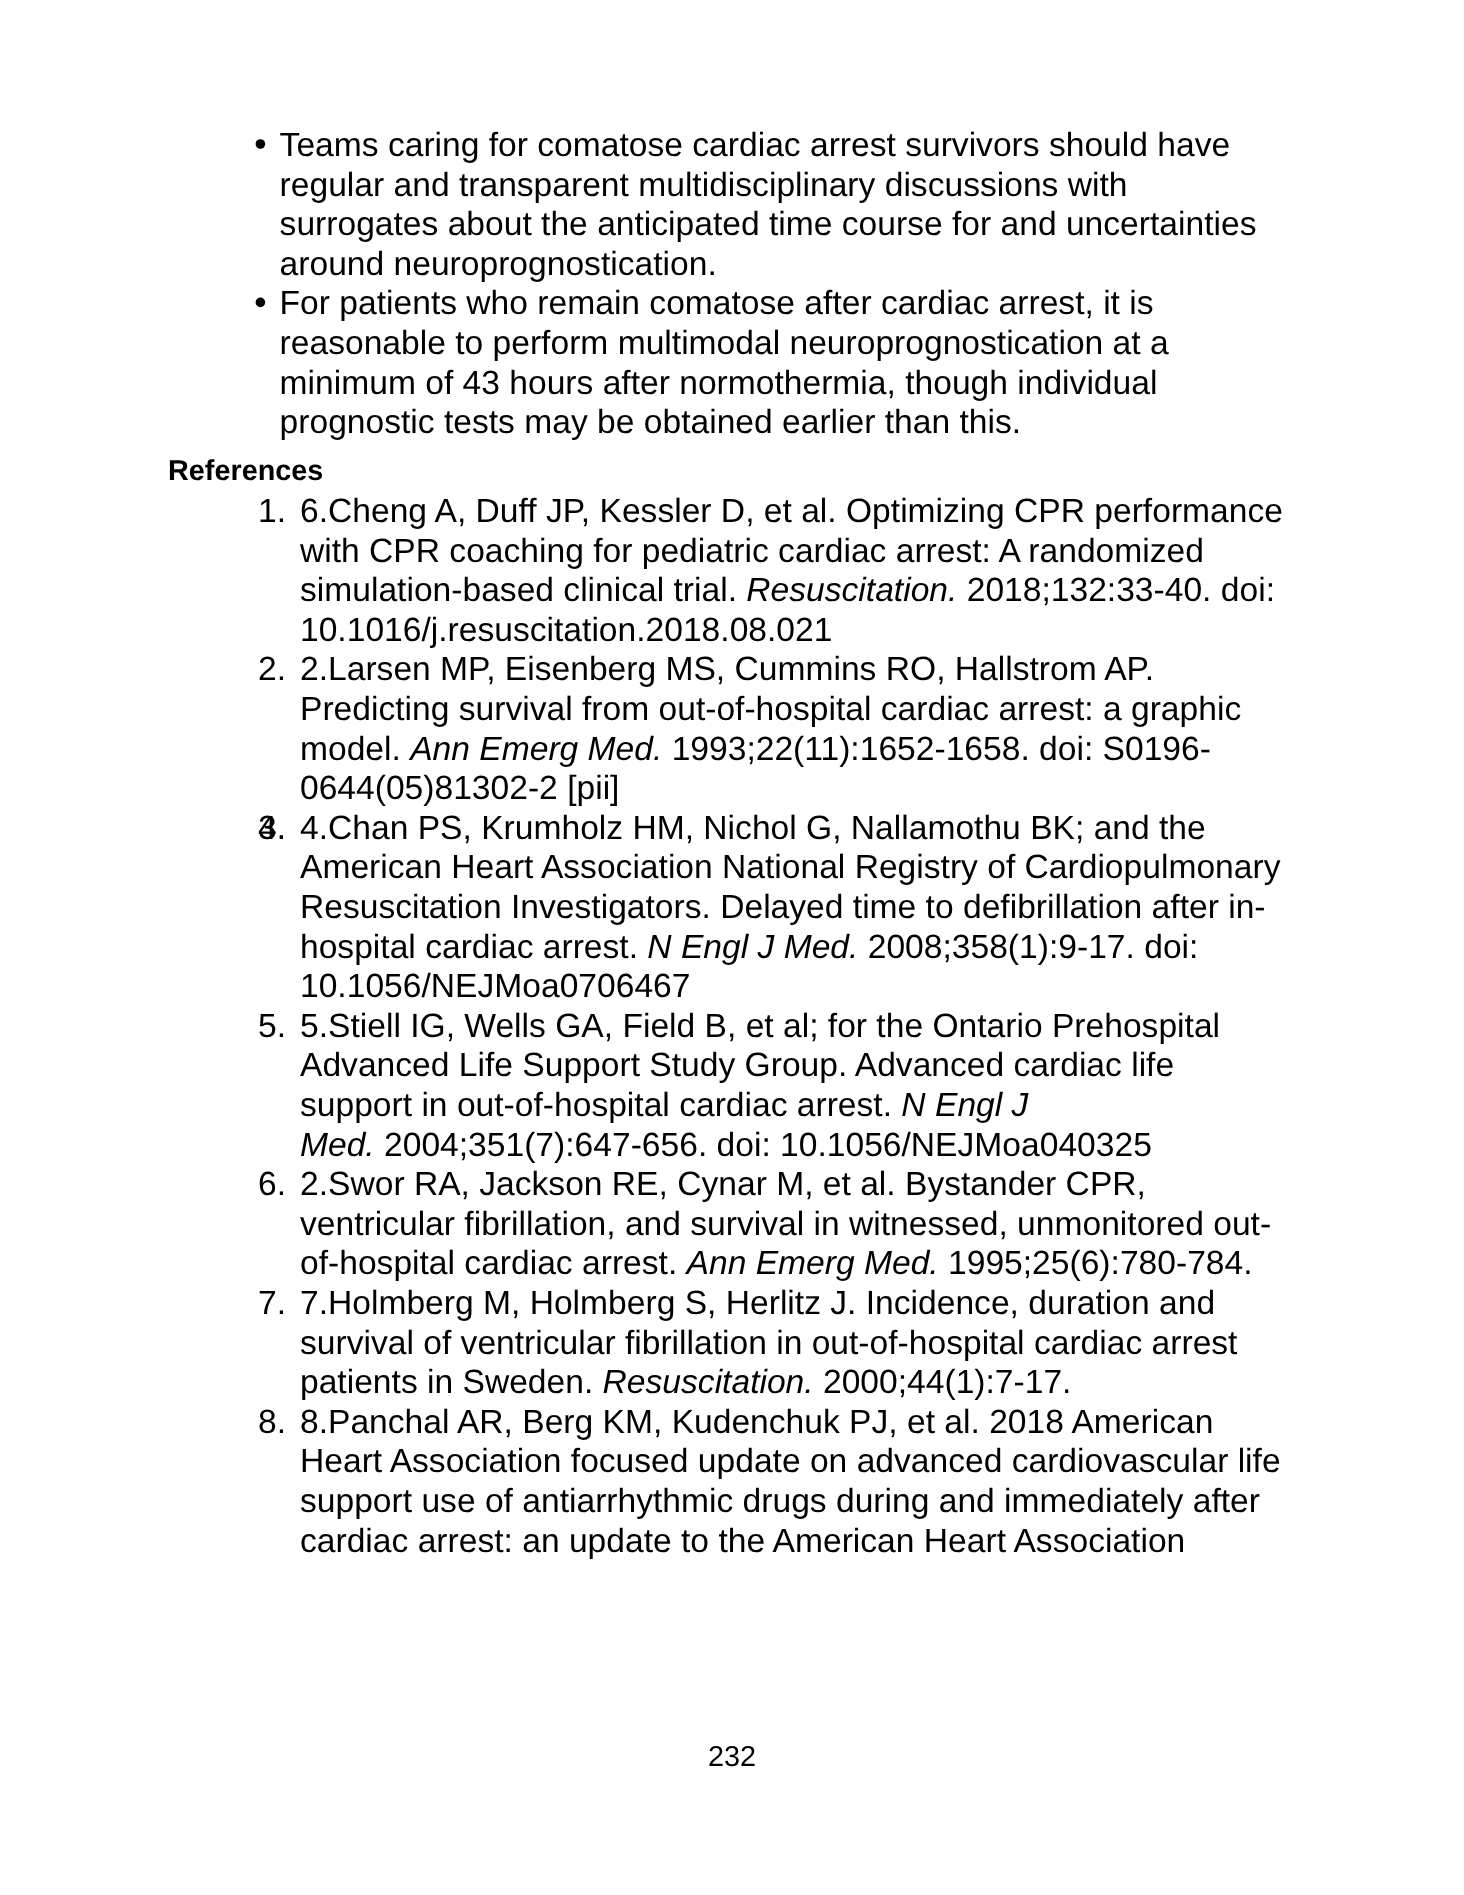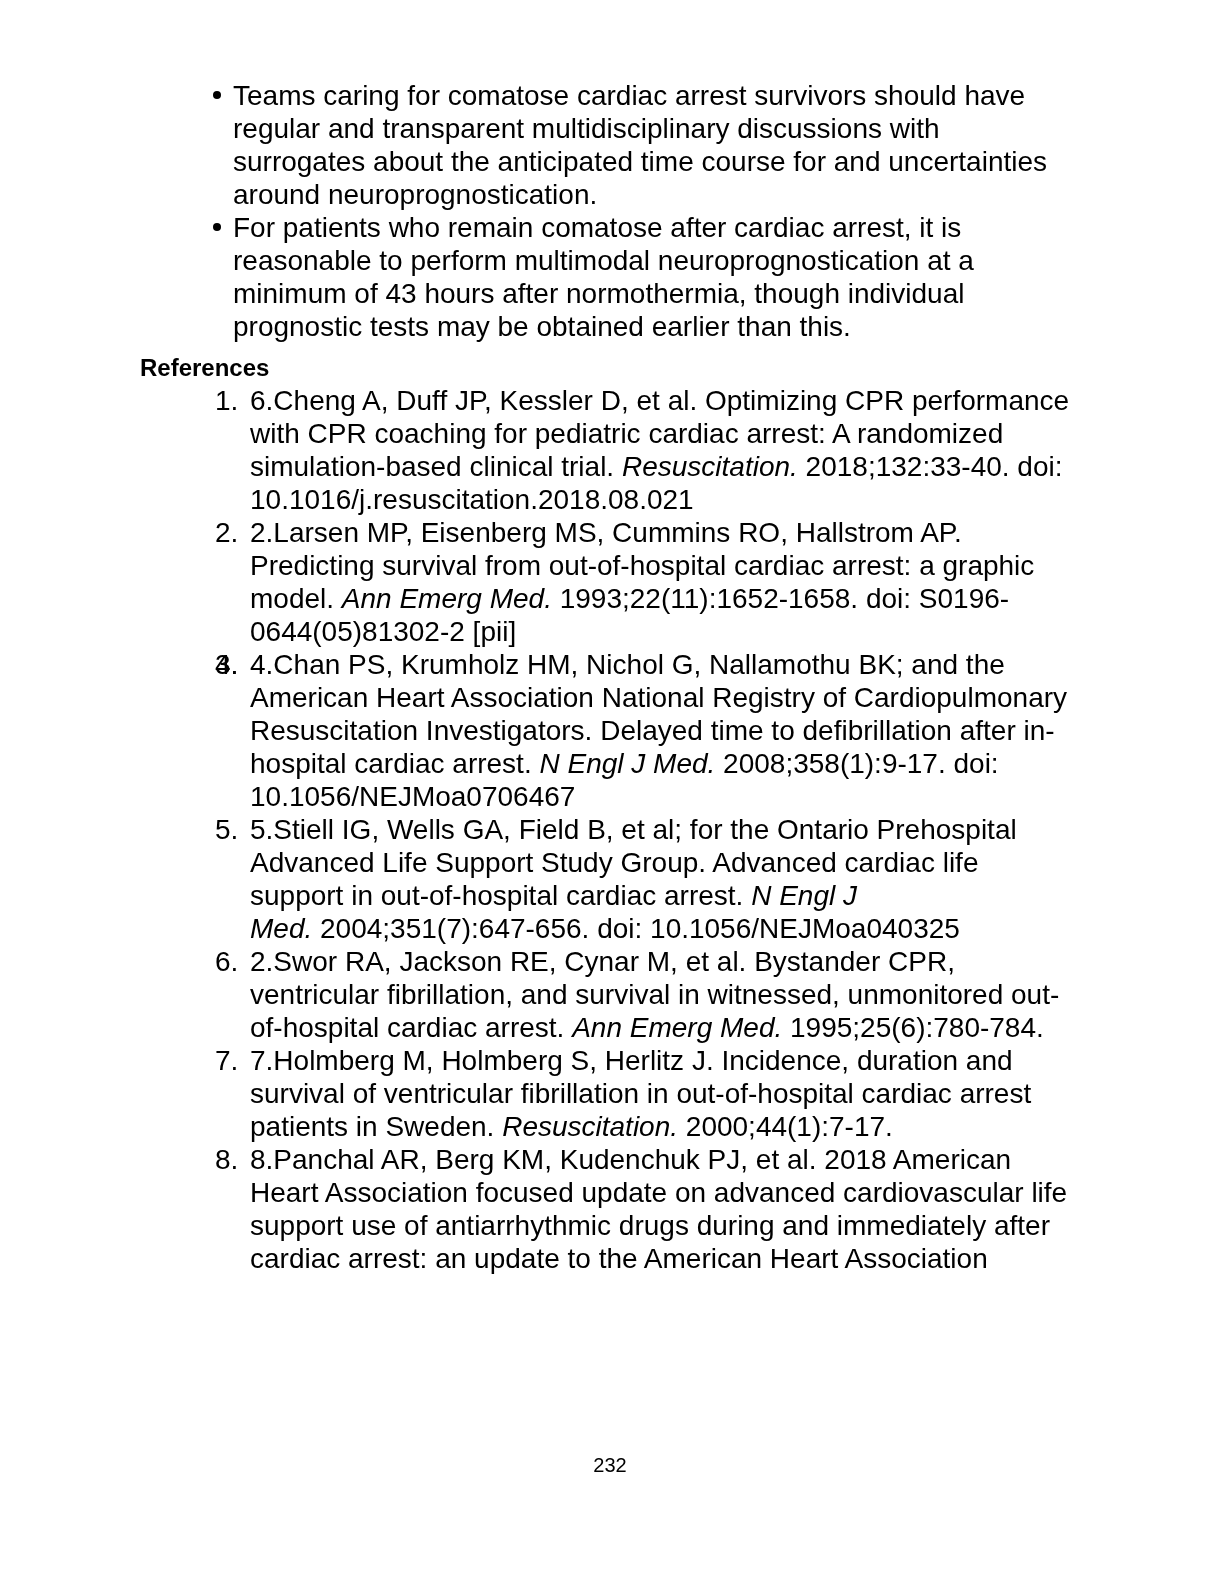--- a/index.html
+++ b/index.html
@@ -12,21 +12,21 @@
     width: 1220px;
     height: 1579px;
     background: #ffffff;
     color: #000000;
     font-family: "Liberation Sans", sans-serif;
     font-size: 28px;
     line-height: 33px;
     overflow: hidden;
   }
   .content {
-    padding: 79px 146px 0 140px;
+    padding: 104px 146px 0 140px;
   }
   ul.bullets, ol.refs {
     list-style: none;
     margin: 0;
     padding: 0;
   }
   li.bullet-item {
     position: relative;
     padding-left: 93px;
   }
@@ -57,21 +57,21 @@
   }
   .journal {
     font-style: italic;
   }
   .page-number {
     position: absolute;
     top: 1453px;
     left: 0;
     width: 100%;
     text-align: center;
-    font-size: 20px;
+    font-size: 24px;
     line-height: 24px;
   }
 </style>
 </head>
 <body>
 
 <div class="page">
   <div class="content">
 
     <ul class="bullets">

